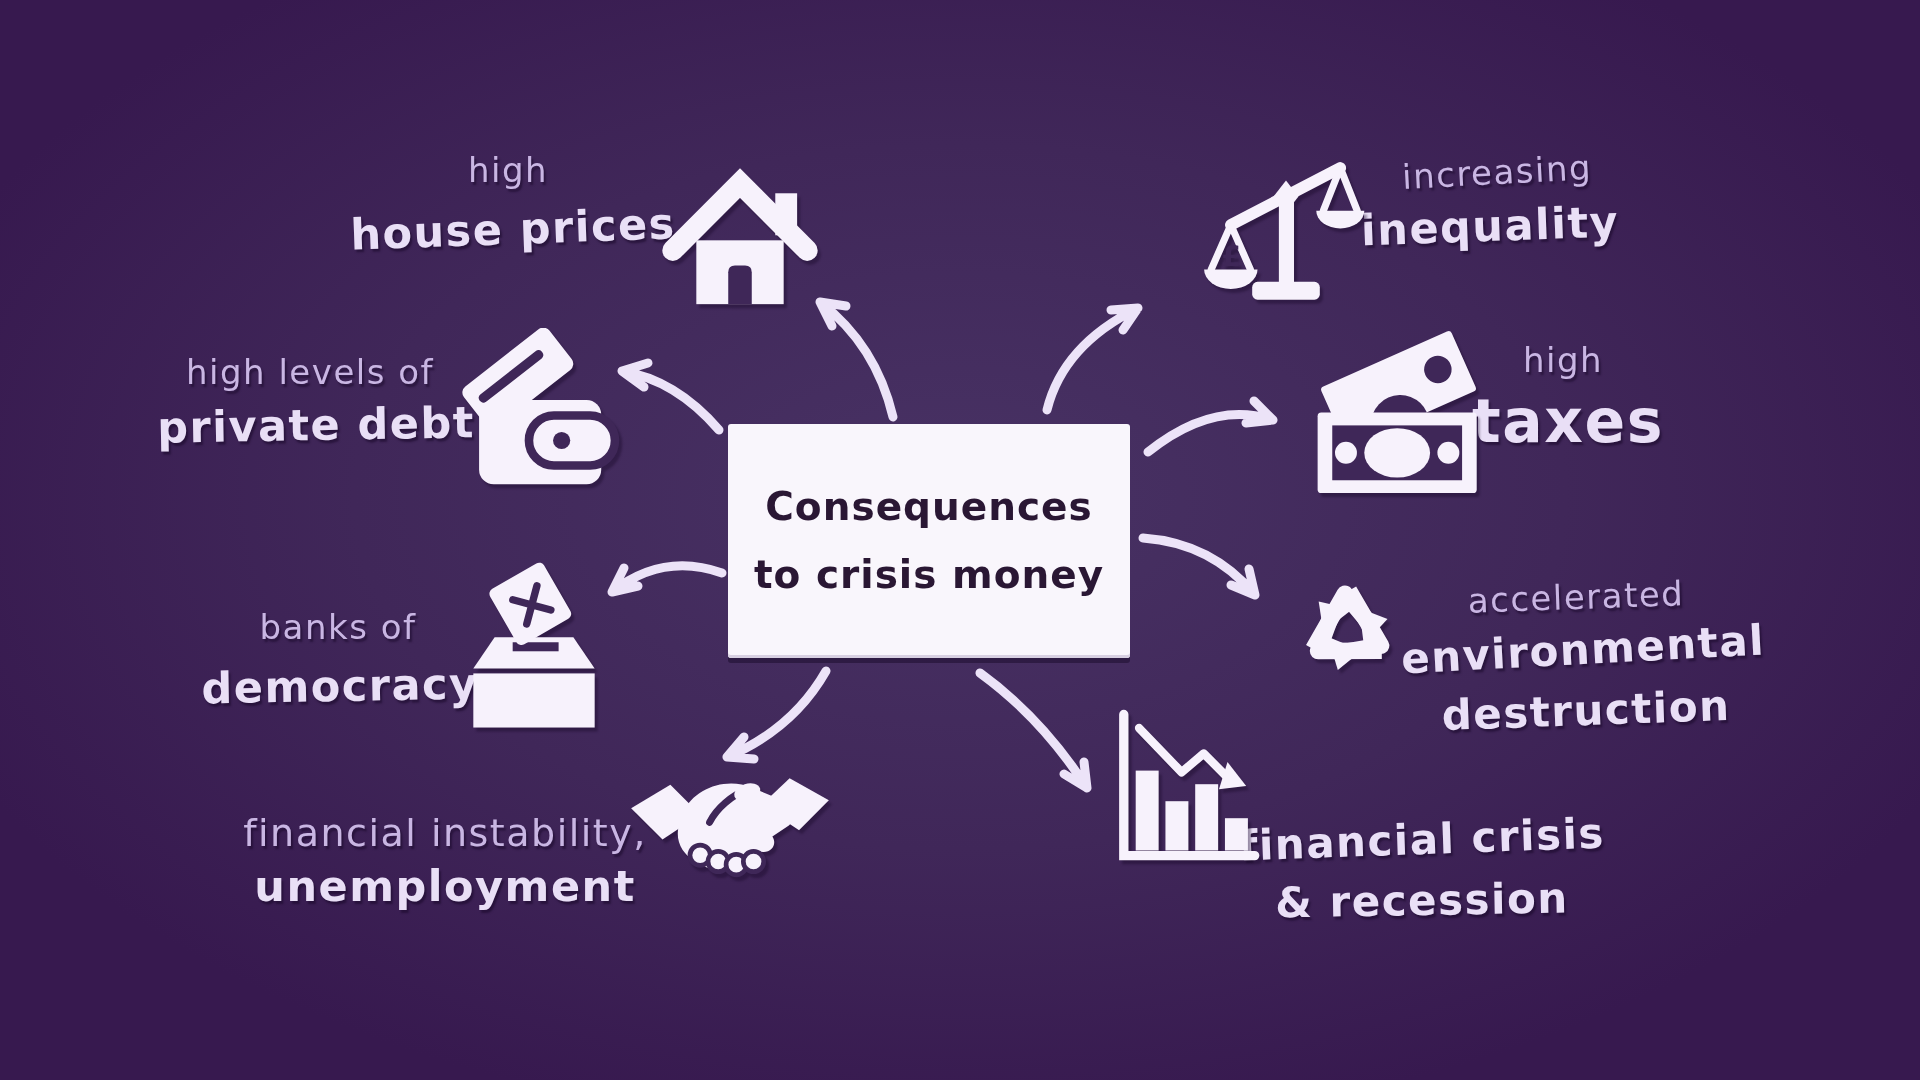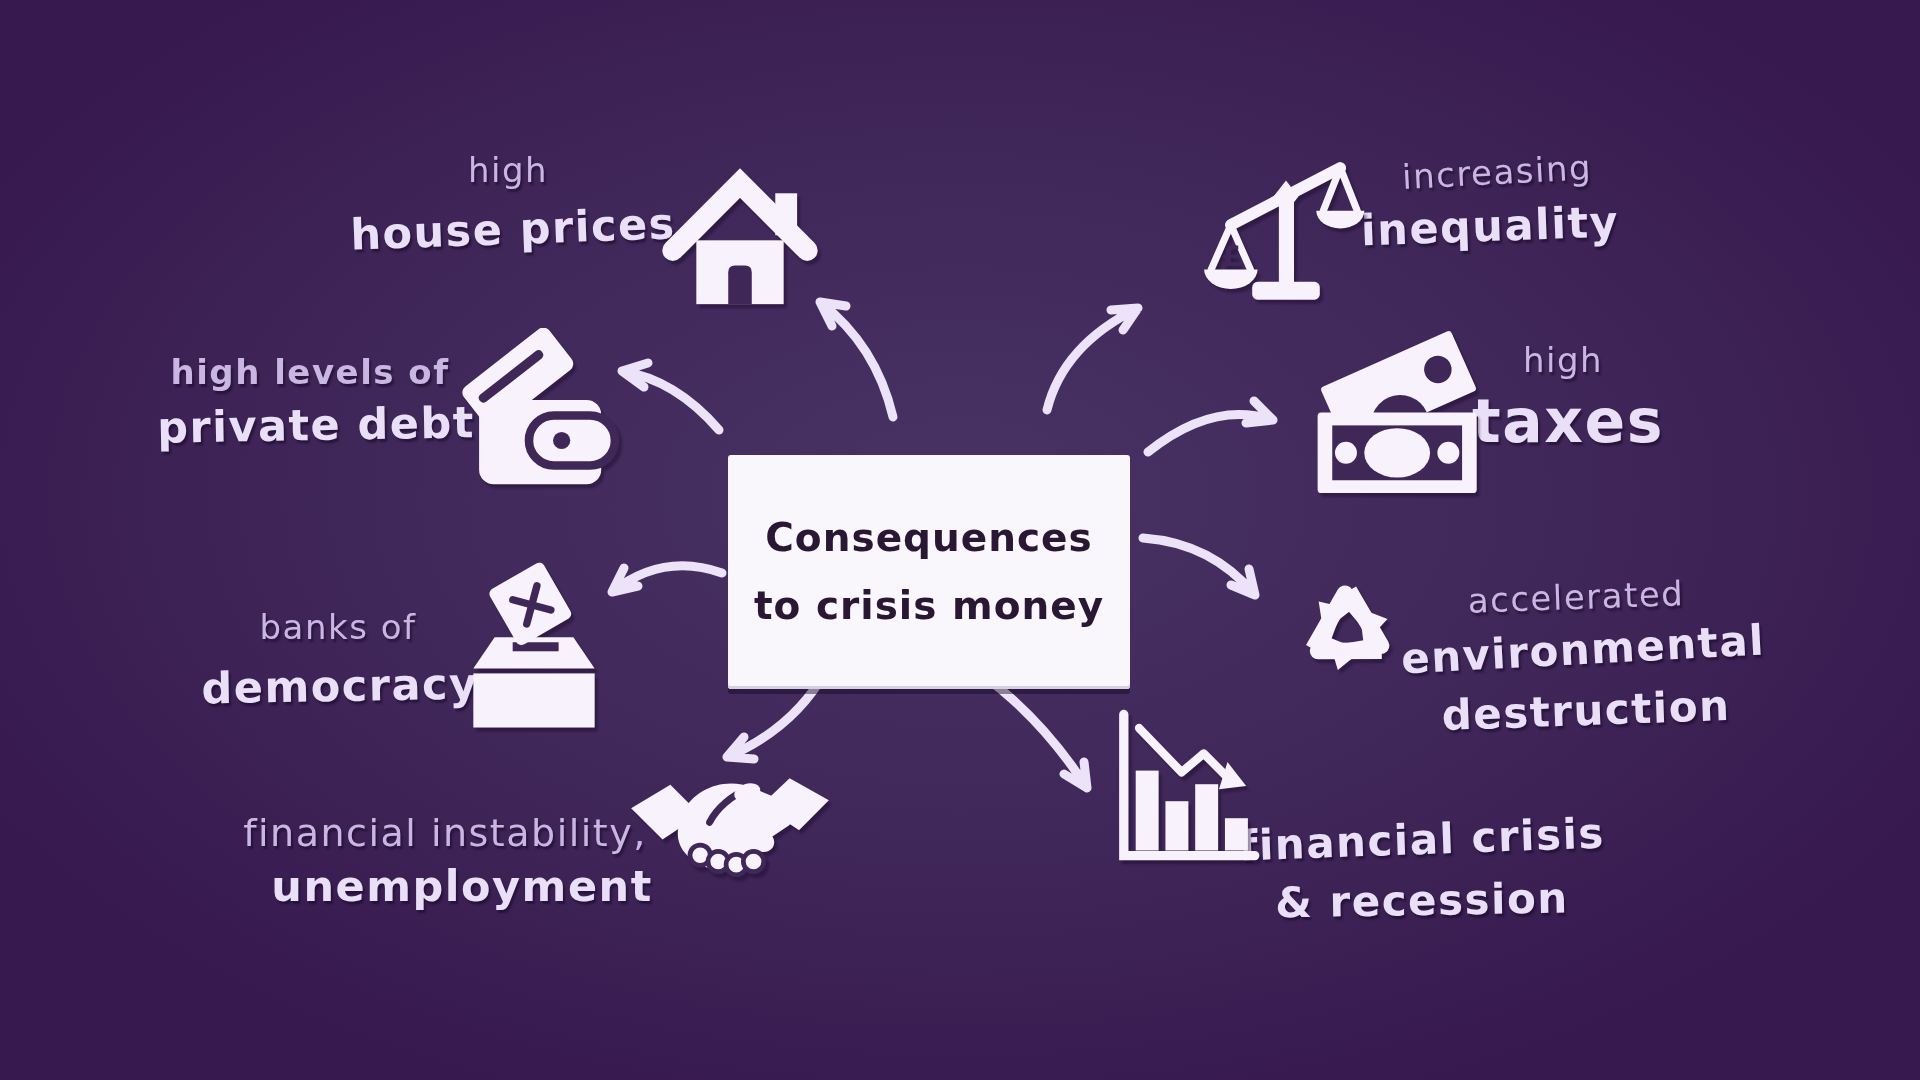--- a/index.html
+++ b/index.html
@@ -20,21 +20,20 @@
   }
   .l1{font-size:34px;color:#c9b6e3;font-weight:normal;}
   .l2{font-size:43px;color:#e9dff6;}
   
   .center-box{
     position:absolute;left:728px;top:424px;width:402px;height:234px;
     background:#f9f6fc;border-radius:3px;
     box-shadow:0 5px 0 rgba(20,6,35,.45), inset 0 -3px 0 #d8d0e2;
     display:flex;flex-direction:column;justify-content:center;align-items:center;
     gap:18px;
-    margin-top:31px;
   }
   .center-box .bline{
     font-size:39px;font-weight:bold;color:#2a1734;letter-spacing:1px;
     text-align:center;line-height:50px;
   }
   
   .icon{position:absolute;display:block;color:#f7f2fc;
     filter:drop-shadow(3px 4px 1px rgba(22,6,38,.38));}
   .icon svg{display:block;width:100%;height:100%;}
   
@@ -66,21 +65,21 @@
   <div class="line l2" style="left:513px;top:204px;transform:translateX(-50%) rotate(-2deg);">house prices</div>
   <span class="icon" style="left:655px;top:158px;width:170px;height:168px;">
     <svg viewBox="0 0 200 200">
       <rect x="142" y="42" width="26" height="50" fill="currentColor"></rect>
       <rect x="48" y="98" width="104" height="76" fill="currentColor"></rect>
       <path d="M20,110 L100,30 L180,110" stroke="currentColor" stroke-width="25" fill="none" stroke-linecap="round" stroke-linejoin="miter"></path>
       <path d="M86,174 L86,136 Q86,128 94,128 L106,128 Q114,128 114,136 L114,174 Z" fill="#3f2758"></path>
     </svg>
   </span>
 
-  <div class="line l1" style="left:310px;top:352px;font-weight:bold;">high levels of</div>
+  <div class="line l1" style="left:310px;top:352px;">high levels of</div>
   <div class="line l2" style="left:316px;top:400px;transform:translateX(-50%) rotate(-1deg);">private debt</div>
   <span class="icon" style="left:455px;top:328px;width:172px;height:182px;">
     <svg viewBox="0 0 200 200">
       <g transform="rotate(-38 70 60)">
         <rect x="14" y="26" width="126" height="60" rx="9" fill="currentColor"></rect>
         <rect x="26" y="44" width="92" height="11" rx="5" fill="#3f2758"></rect>
       </g>
       <rect x="28" y="78" width="142" height="98" rx="17" fill="currentColor"></rect>
       <rect x="86" y="96" width="100" height="58" rx="29" fill="currentColor" stroke="#3f2758" stroke-width="10"></rect>
       <circle cx="124" cy="125" r="10" fill="#3f2758"></circle>
@@ -95,21 +94,21 @@
       <rect x="74" y="98" width="56" height="11" fill="#3f2758"></rect>
       <g transform="rotate(-30 96 52)">
         <rect x="58" y="12" width="76" height="78" rx="7" fill="currentColor"></rect>
         <path d="M80,36 L114,70 M114,36 L80,70" stroke="#3f2758" stroke-width="9" stroke-linecap="round"></path>
       </g>
       <rect x="26" y="136" width="148" height="66" fill="currentColor"></rect>
     </svg>
   </span>
 
   <div class="line l1" style="left:445px;top:811px;font-size:38px;">financial instability,</div>
-  <div class="line l2" style="left:462px;top:861px;">unemployment</div>
+  <div class="line l2" style="left:445px;top:861px;">unemployment</div>
   <span class="icon" style="left:628px;top:758px;width:204px;height:138px;">
     <svg viewBox="0 0 260 160">
       <polygon points="4,56 54,26 92,64 44,96" fill="currentColor"></polygon>
       <polygon points="256,46 206,18 170,52 218,84" fill="currentColor"></polygon>
       <path d="M70,62 C84,30 126,16 158,30 L202,48 C214,54 216,70 205,78 L184,92 C190,101 184,112 173,112 L157,111 C159,122 148,130 139,127 L123,122 C123,132 112,138 103,133 L86,124 C70,115 61,99 64,82 Z" fill="currentColor"></path>
       <path d="M152,32 C132,40 113,56 104,74" stroke="#3f2758" stroke-width="9" fill="none" stroke-linecap="round"></path>
       <circle cx="92" cy="116" r="13" fill="currentColor" stroke="#3f2758" stroke-width="6"></circle>
       <circle cx="115" cy="124" r="13" fill="currentColor" stroke="#3f2758" stroke-width="6"></circle>
       <circle cx="138" cy="128" r="13" fill="currentColor" stroke="#3f2758" stroke-width="6"></circle>
       <circle cx="160" cy="124" r="13" fill="currentColor" stroke="#3f2758" stroke-width="6"></circle>

